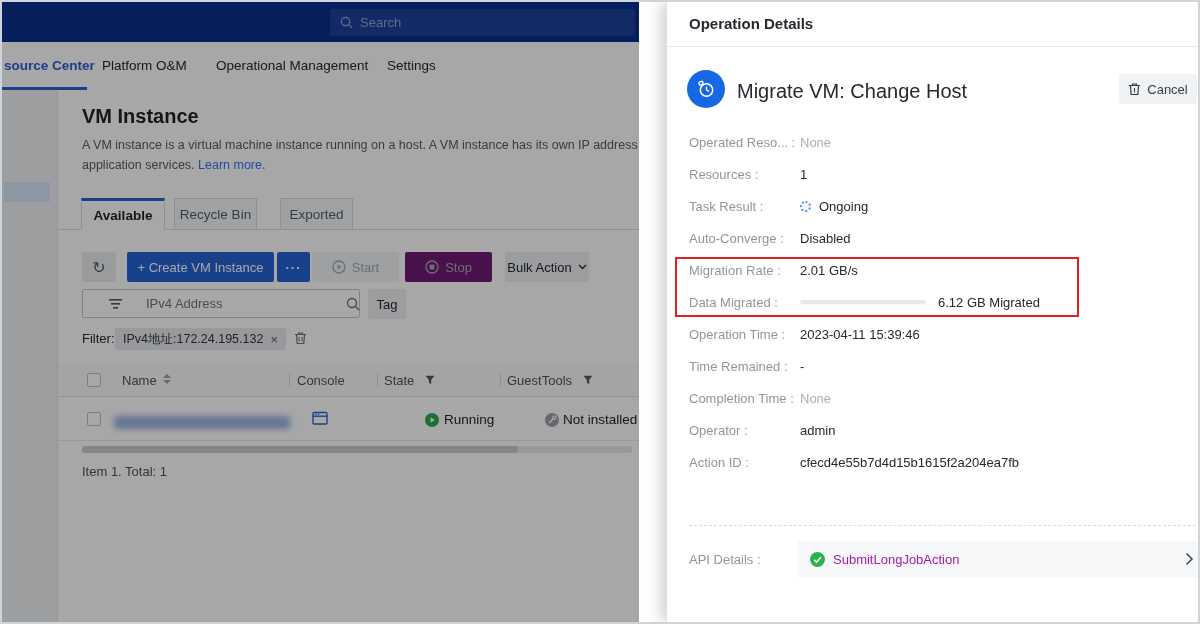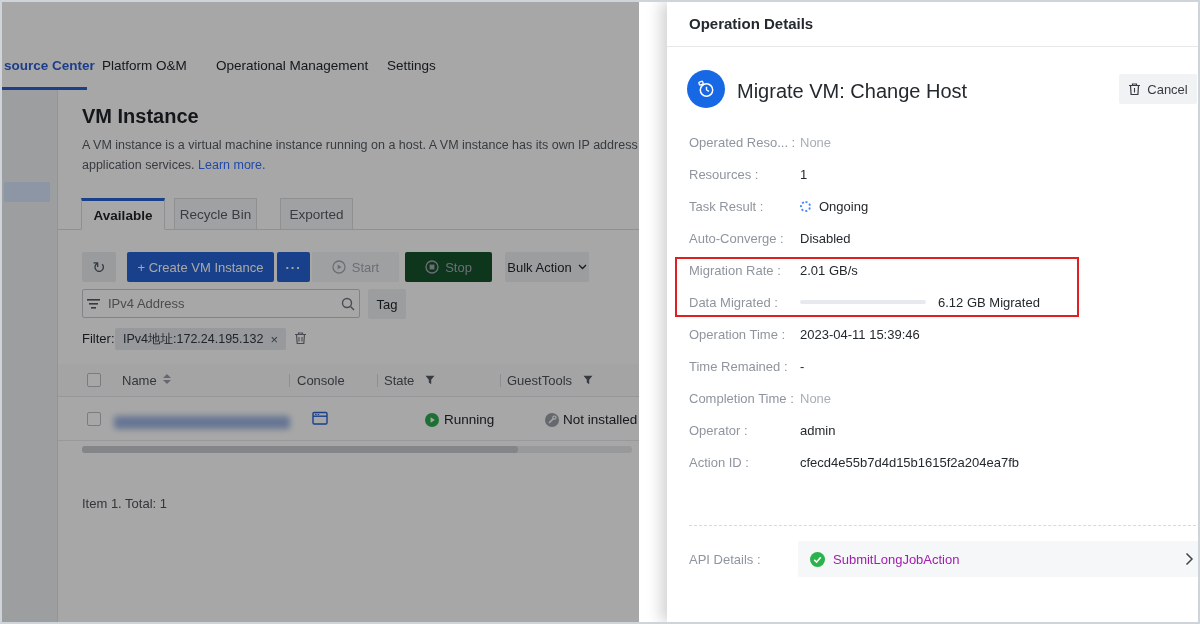--- a/index.html
+++ b/index.html
@@ -32,25 +32,25 @@
   .tab.t1 { left:23px; width:84px; }
   .tab.t2 { left:116px; width:83px; }
   .tab.t3 { left:222px; width:73px; }
 
   .btn { position:absolute; top:162px; height:30px; border:none; border-radius:2px; font-size:13px;
          display:flex; align-items:center; justify-content:center; gap:6px; cursor:pointer; font-family:inherit; }
   .btn-refresh { left:24px; width:34px; background:#ebedf0; color:#555b63; font-size:16px; }
   .btn-create { left:69px; width:147px; background:#2563d4; color:#fff; }
   .btn-more { left:219px; width:33px; background:#2563d4; color:#fff; font-weight:bold; letter-spacing:1px; }
   .btn-start { left:254px; width:87px; background:#f3f4f6; color:#a4aab2; }
-  .btn-stop { left:347px; width:87px; background:#14532d; color:#a4aab2; }
+  .btn-stop { left:347px; width:87px; background:#701a75; color:#a4aab2; }
   .btn-bulk { left:447px; width:84px; background:#eef0f2; color:#23272e; }
 
   .searchbox { position:absolute; left:24px; top:199px; width:278px; height:29px; border:1px solid #c6cacf; border-radius:2px;
-               background:#fff; display:flex; align-items:center; padding:0 4px; gap:8px; }
+               background:#fff; display:flex; align-items:center; padding:0 26px; gap:24px; }
   .searchbox input { border:none; outline:none; flex:1; font-size:13px; color:#878c93; font-family:inherit; background:transparent; }
   .btn-tag { left:310px; top:199px; width:38px; background:#eef0f2; color:#23272e; position:absolute; height:30px;
              border-radius:2px; display:flex; align-items:center; justify-content:center; font-size:13px; cursor:pointer; }
 
   .filter-label { position:absolute; left:24px; top:241px; font-size:13px; color:#23272e; }
   .chip { position:absolute; left:57px; top:238px; height:22px; background:#e7eaee; border-radius:2px; padding:0 8px;
           display:flex; align-items:center; gap:7px; font-size:12.5px; color:#33383f; }
   .chip .x { color:#555b63; font-size:13px; cursor:pointer; }
   .trash-sm { position:absolute; left:236px; top:241px; cursor:pointer; }
 
@@ -63,21 +63,21 @@
   .sorter b, .sorter i { display:block; width:0; height:0; border-left:4px solid transparent; border-right:4px solid transparent; }
   .sorter b { border-bottom:4px solid #9aa0a8; margin-bottom:2px; }
   .sorter i { border-top:4px solid #9aa0a8; }
   .blurname { position:absolute; left:56px; top:19px; width:176px; height:13px; background:#4a74c9; opacity:.55;
               filter:blur(3px); border-radius:3px; }
   .cellico { position:absolute; top:14px; }
   .celltxt { position:absolute; top:15px; font-size:13.5px; color:#23272e; white-space:nowrap; }
 
   .hscroll-track { position:absolute; left:24px; top:356px; width:550px; height:7px; background:#e8eaec; border-radius:3px; }
   .hscroll-thumb { position:absolute; left:0; top:0; width:436px; height:7px; background:#c9ccd0; border-radius:3px; cursor:grab; }
-  .count { position:absolute; left:24px; top:374px; font-size:13px; color:#4e545b;margin-top:32px; }
+  .count { position:absolute; left:24px; top:374px; font-size:13px; color:#4e545b; }
 
   .dim { position:absolute; left:0; top:0; width:637px; height:620px; background:rgba(0,0,0,0.345); z-index:50; }
 
   
   .panel { position:absolute; left:665px; top:0; width:615px; height:620px; background:#fff; z-index:60;
            box-shadow:-6px 0 14px rgba(0,0,0,0.18); }
   .p-head { position:absolute; left:0; top:0; width:100%; height:45px; border-bottom:1px solid #e7e8ea; }
   .p-head-title { position:absolute; left:22px; top:13px; font-size:15px; font-weight:bold; color:#24292f; }
   .p-close { position:absolute; right:20px; top:9px; font-size:20px; color:#8c9198; cursor:pointer; line-height:1; }
   .p-circle { position:absolute; left:20px; top:68px; width:38px; height:38px; border-radius:50%; background:#1768e4;
@@ -107,20 +107,31 @@
 
   svg { display:block; }
 </style>
 </head>
 <body>
 
 <div class="screen">
 
   <div class="left">
 
+    <div class="topbar">
+      <div class="gsearch">
+        <span>
+          <svg width="13" height="13" viewBox="0 0 14 14">
+              <circle cx="6" cy="6" r="4.5" fill="none" stroke="#93a5d2" stroke-width="1.4"></circle>
+              <line x1="9.5" y1="9.5" x2="13" y2="13" stroke="#93a5d2" stroke-width="1.4"></line>
+            </svg>
+        </span>
+        <span>Search</span>
+      </div>
+    </div>
 
     <div class="nav">
       <span class="nav-item active" style="left:2px">source Center</span>
       <span class="nav-item" style="left:100px">Platform O&amp;M</span>
       <span class="nav-item" style="left:214px">Operational Management</span>
       <span class="nav-item" style="left:385px">Settings</span>
       <div class="nav-underline"></div>
     </div>
 
     <div class="sidebar">

